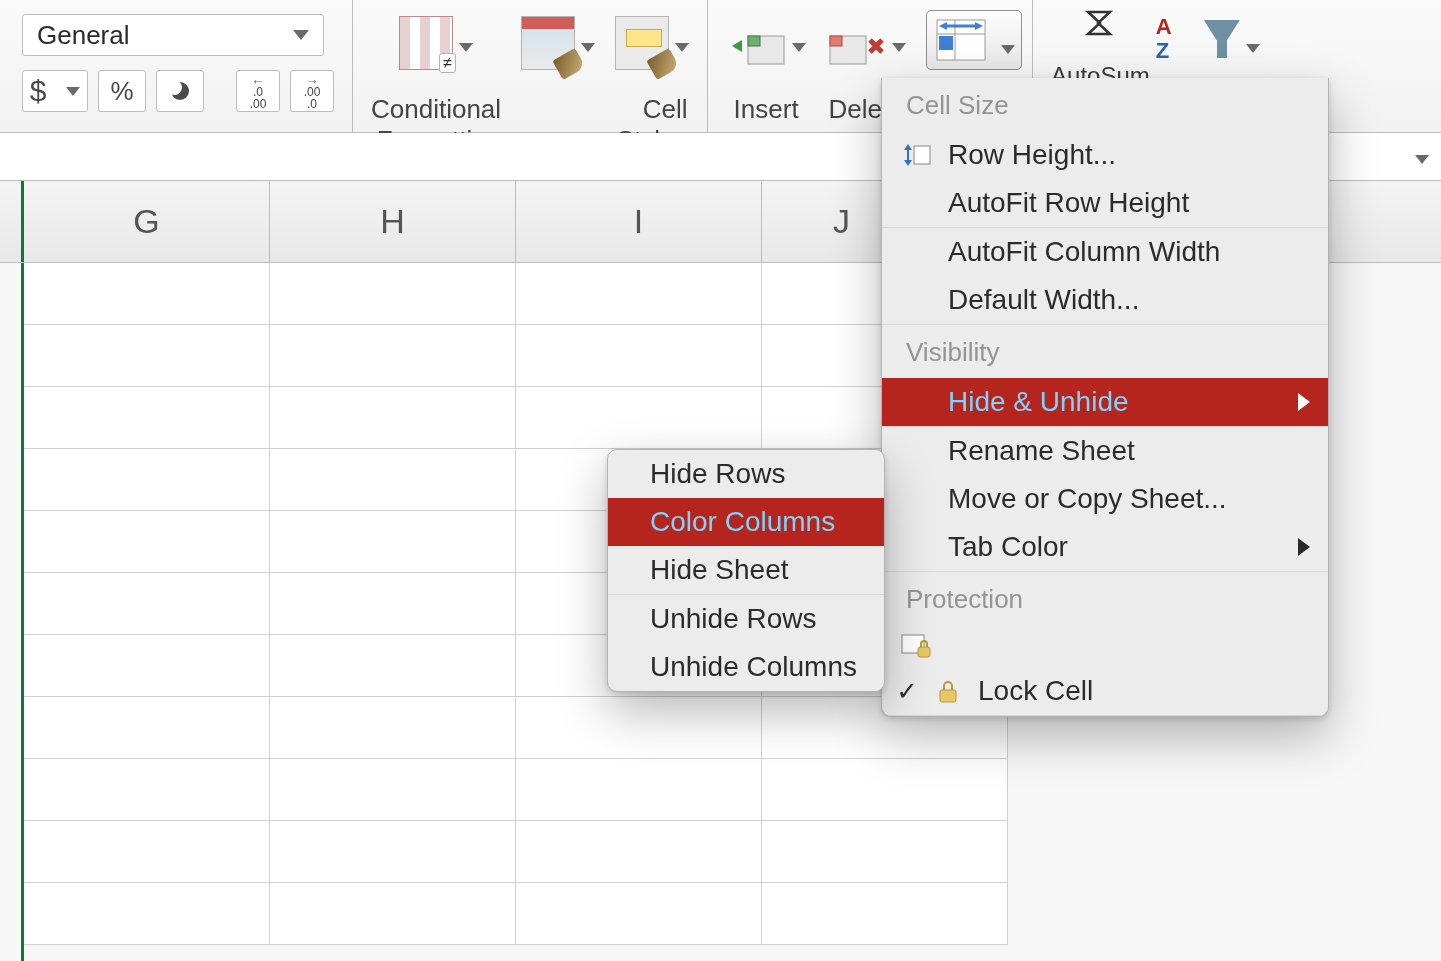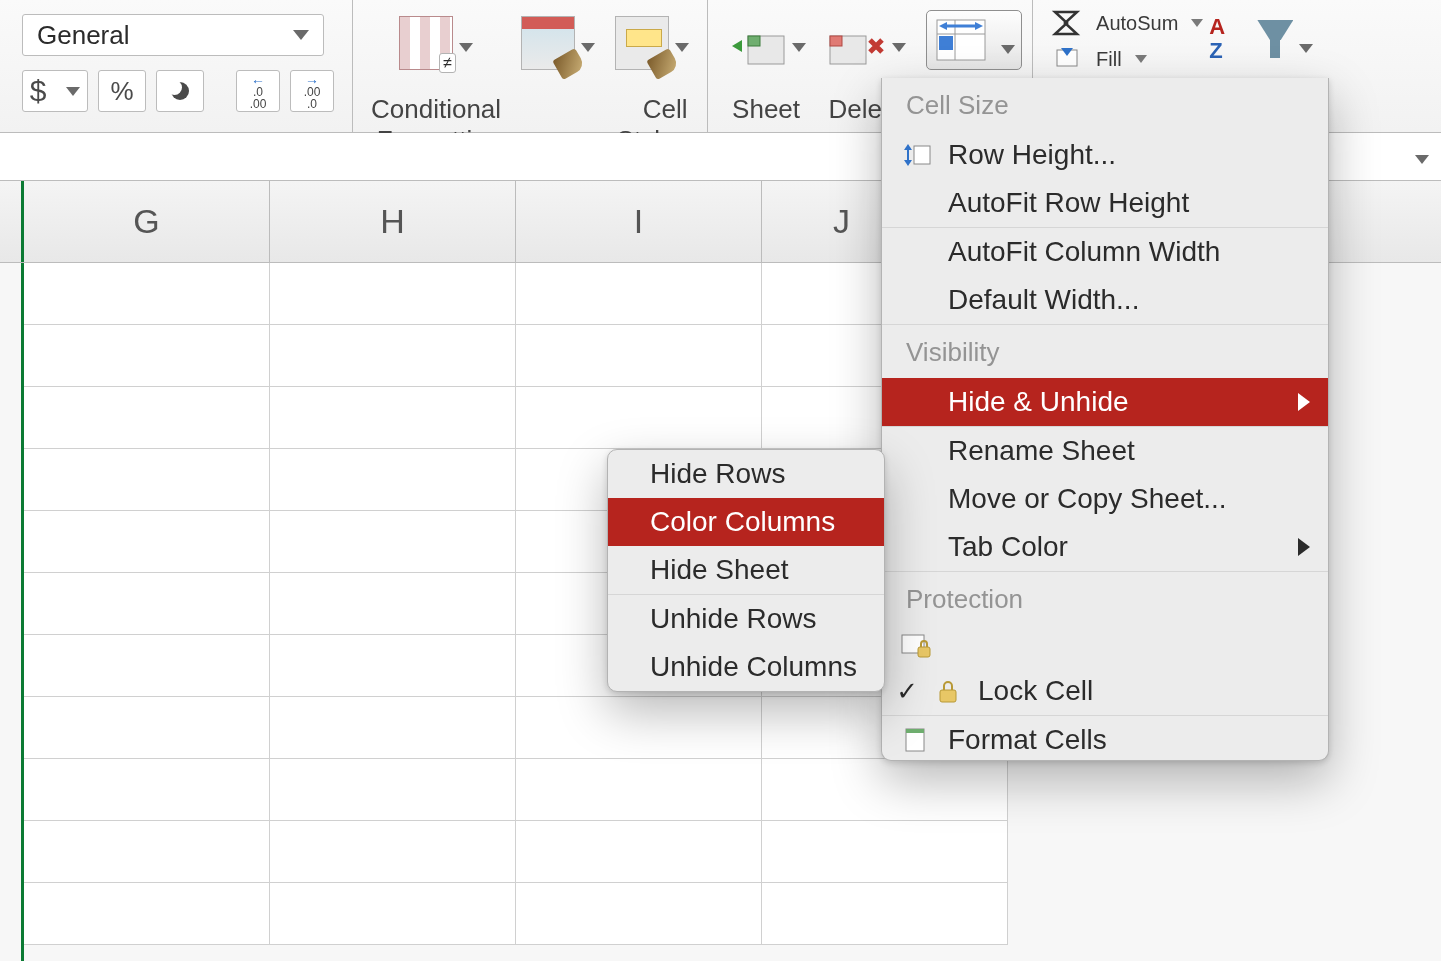--- a/index.html
+++ b/index.html
@@ -69,21 +69,21 @@
   .ico-cs{border:1px solid #b3b3b3;background:#eaeaea;}
   .ico-cs::before{content:"";position:absolute;left:10px;top:12px;width:34px;height:16px;background:#ffe58a;border:1px solid #caa949;}
   .ico-cs::after{content:"";position:absolute;right:-8px;bottom:-6px;width:26px;height:22px;background:linear-gradient(135deg,#7a5a2a,#ccb178);border-radius:3px 3px 10px 3px;transform:rotate(-30deg);}
 
   
   .insdel .iconrow svg{width:60px;height:40px;}
   .fmt-active{border:1px solid #8f8f8f;border-radius:5px;background:linear-gradient(#fdfdfd,#e6e6e6);padding:5px 6px;}
 
   
   .rstack{display:flex;flex-direction:column;gap:10px;padding:10px 0 0 10px;}
-  .rrow{display:flex;align-items:center;gap:13px;color:#3a3a3a;font-size:20px;}
+  .rrow{display:flex;align-items:center;gap:26px;color:#3a3a3a;font-size:24px;flex-direction:column;}
   .rrow .rcaret{width:0;height:0;border-left:6px solid transparent;border-right:6px solid transparent;border-top:8px solid #7a7a7a;}
 
   
   .sortfilter{display:flex;align-items:flex-start;padding:14px 0 0 6px;gap:4px;}
   .sortfilter .azbox{position:relative;width:44px;height:50px;}
   .sortfilter .azbox .a{position:absolute;left:0;top:0;color:#b6241e;font-weight:bold;font-size:22px;}
   .sortfilter .azbox .z{position:absolute;left:0;bottom:0;color:#2b63b5;font-weight:bold;font-size:22px;}
   .sortfilter .funnel{width:36px;height:50px;position:relative;}
   .sortfilter .funnel::before{content:"";position:absolute;left:0;top:6px;width:36px;height:20px;background:#6e90a3;clip-path:polygon(0 0,100% 0,65% 100%,35% 100%);}
   .sortfilter .funnel::after{content:"";position:absolute;left:13px;top:24px;width:10px;height:20px;background:#6e90a3;}
@@ -114,21 +114,21 @@
     overflow:hidden;
   }
   .menu .hdr{padding:12px 24px 10px;color:var(--mid-grey);font-size:26px;}
   .menu hr{border:none;border-top:1px solid var(--border-lt);margin:0;}
   .menu .item{
     display:flex;align-items:center;gap:14px;
     padding:8px 24px 8px 16px;font-size:28px;color:#2b2b2b;
     position:relative;
   }
   .menu .item .pad{width:36px;display:flex;justify-content:center;}
-  .menu .item.active{background:var(--accent);color:#ffffff;}
+  .menu .item.active{background:var(--accent);color:#7dd3fc;}
   .menu .item.disabled{color:#a6a6a6;}
   .menu .item .arrow{position:absolute;right:18px;width:0;height:0;border-top:9px solid transparent;border-bottom:9px solid transparent;border-left:12px solid #2b2b2b;}
   .menu .item.active .arrow{border-left-color:#fff;}
   .check{font-size:26px;}
 
   
   .submenu{left:607px;top:449px;width:278px;}
   .submenu .item{padding:8px 24px 8px 42px;}
 
   
@@ -207,21 +207,21 @@
 
   <div class="bigbtn insdel">
     <div class="iconrow">
       <svg viewBox="0 0 60 40">
         <rect x="22" y="6" width="36" height="28" fill="#e8e8e8" stroke="#9a9a9a"></rect>
         <rect x="22" y="6" width="12" height="10" fill="#6fae6f" stroke="#3c7d3c"></rect>
         <polygon points="6,16 16,10 16,22" fill="#3c9a3c"></polygon>
       </svg>
       <span class="caret-sm"></span>
     </div>
-    <div class="label">Sheet</div>
+    <div class="label">Insert</div>
   </div>
 
   <div class="bigbtn insdel">
     <div class="iconrow">
       <svg viewBox="0 0 60 40">
         <rect x="4" y="6" width="36" height="28" fill="#e8e8e8" stroke="#9a9a9a"></rect>
         <rect x="4" y="6" width="12" height="10" fill="#e07a74" stroke="#b14943"></rect>
         <path d="M44 10 L56 22 M56 10 L44 22" stroke="#c23a33" stroke-width="5"></path>
       </svg>
       <span class="caret-sm"></span>
@@ -422,29 +422,20 @@
       </span>
     <span class="pad" style="width:32px;">
         <svg class="iconmini" viewBox="0 0 32 26">
           <rect x="8" y="12" width="16" height="12" rx="2" fill="#e8c766" stroke="#b89936"></rect>
           <path d="M12 12 v-4 a4 4 0 0 1 8 0 v4" fill="none" stroke="#b89936" stroke-width="2"></path>
         </svg>
       </span>
     <span>Lock Cell</span>
   </div>
   <hr>
-  <div class="item" style="padding-bottom:4px;">
-    <span class="pad">
-        <svg class="iconmini" viewBox="0 0 32 26">
-          <rect x="6" y="2" width="18" height="22" fill="#fff" stroke="#888"></rect>
-          <rect x="6" y="2" width="18" height="4" fill="#6fae6f"></rect>
-        </svg>
-      </span>
-    <span>Format Cells</span>
-  </div>
 </div>
 
 <div class="menu submenu">
   <div class="item">
       <span>Hide Rows</span>
     </div>
   <div class="item active">
       <span>Color Columns</span>
     </div>
   <div class="item">

